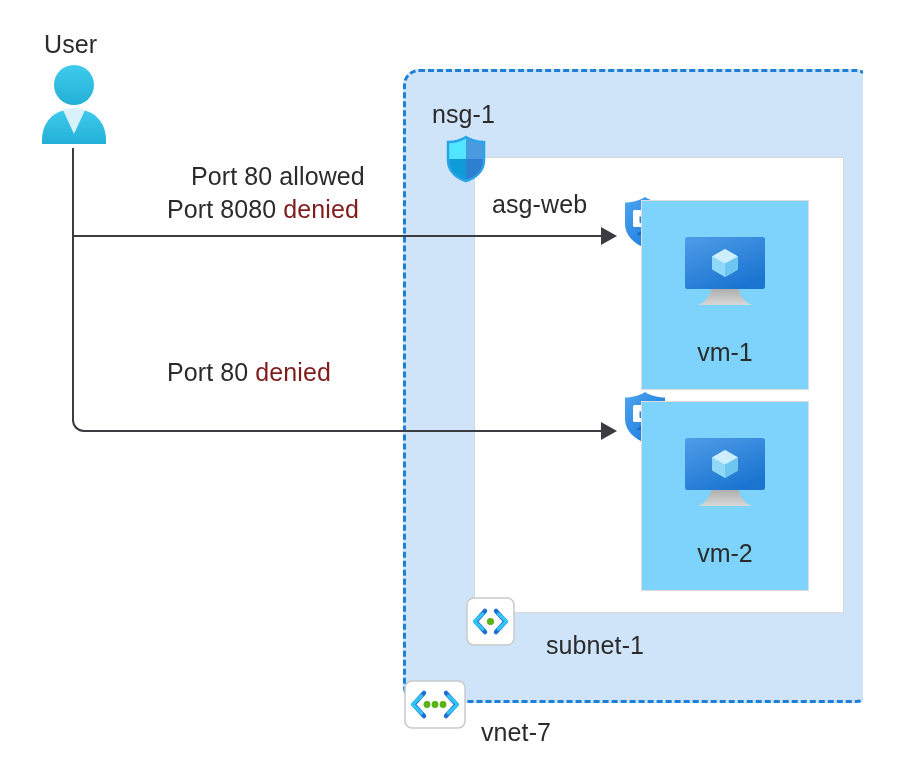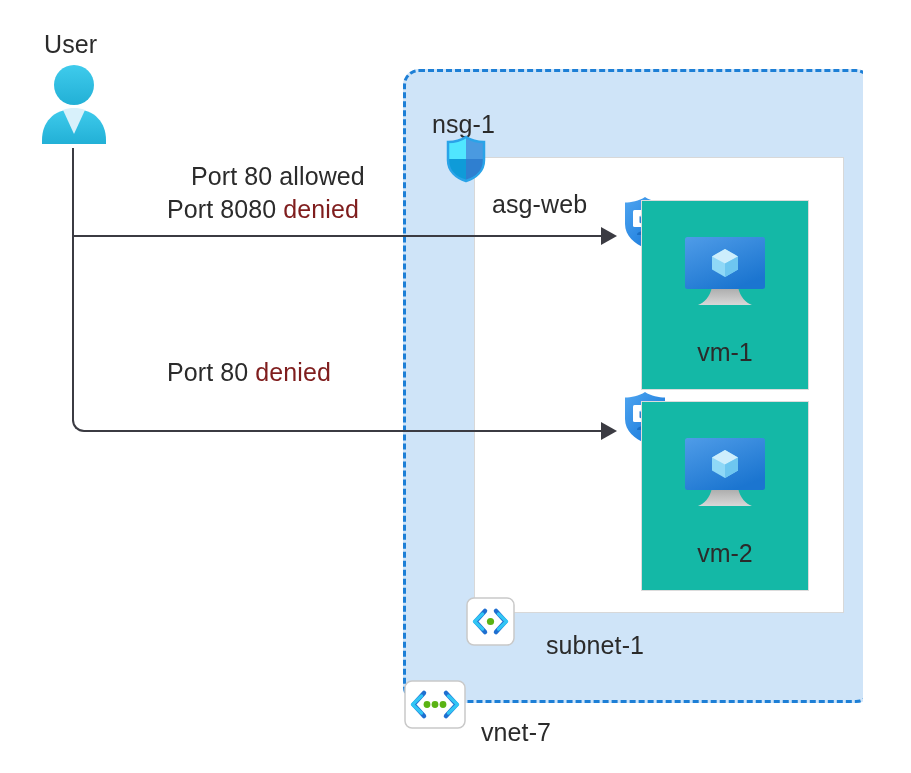--- a/index.html
+++ b/index.html
@@ -52,21 +52,21 @@
     box-sizing: border-box;
     background: #ffffff;
     border: 1px solid #d8d8d8;
   }
 
   
   .vm-card {
     position: absolute;
     width: 168px;
     height: 190px;
-    background: #14b8a6;
+    background: #7dd3fc;
     border: 1px solid #dcdcdc;
     box-sizing: border-box;
   }
   #vm-card-1 { left: 641px; top: 200px; }
   #vm-card-2 { left: 641px; top: 401px; }
   .vm-caption {
     position: absolute;
     left: 0; right: 0;
     bottom: 22px;
     text-align: center;
@@ -140,21 +140,21 @@
   <div class="arrowhead" style="left:601px; top:227px;"></div>
 
   <div class="line hline" style="left:85px; top:430px; width:521px;"></div>
   <div class="arrowhead" style="left:601px; top:422px;"></div>
 
   <div class="label" style="left:167px; top:160px;margin-left:24px;"><span>Port 80 </span><span>allowed</span></div>
   <div class="label" style="left:167px; top:193px;"><span>Port 8080 </span><span class="denied">denied</span></div>
 
   <div class="label" style="left:167px; top:356px;"><span>Port 80 </span><span class="denied">denied</span></div>
 
-  <div class="label" style="left:432px; top:108px;">nsg-1</div>
+  <div class="label" style="left:432px; top:98px;">nsg-1</div>
 
   <span class="icon" style="left:446px; top:135px;">
     <svg width="40" height="48" viewBox="0 0 40 48" xmlns="http://www.w3.org/2000/svg">
       <defs>
         <clipPath id="shieldClip">
           <path d="M20 2 C14 6 7 7 2 7 L2 25 C2 36 10 43 20 46 C30 43 38 36 38 25 L38 7 C33 7 26 6 20 2 Z"></path>
         </clipPath>
       </defs>
       <g clip-path="url(#shieldClip)">
         <rect x="0" y="0" width="20" height="24" fill="#50e6ff"></rect>

